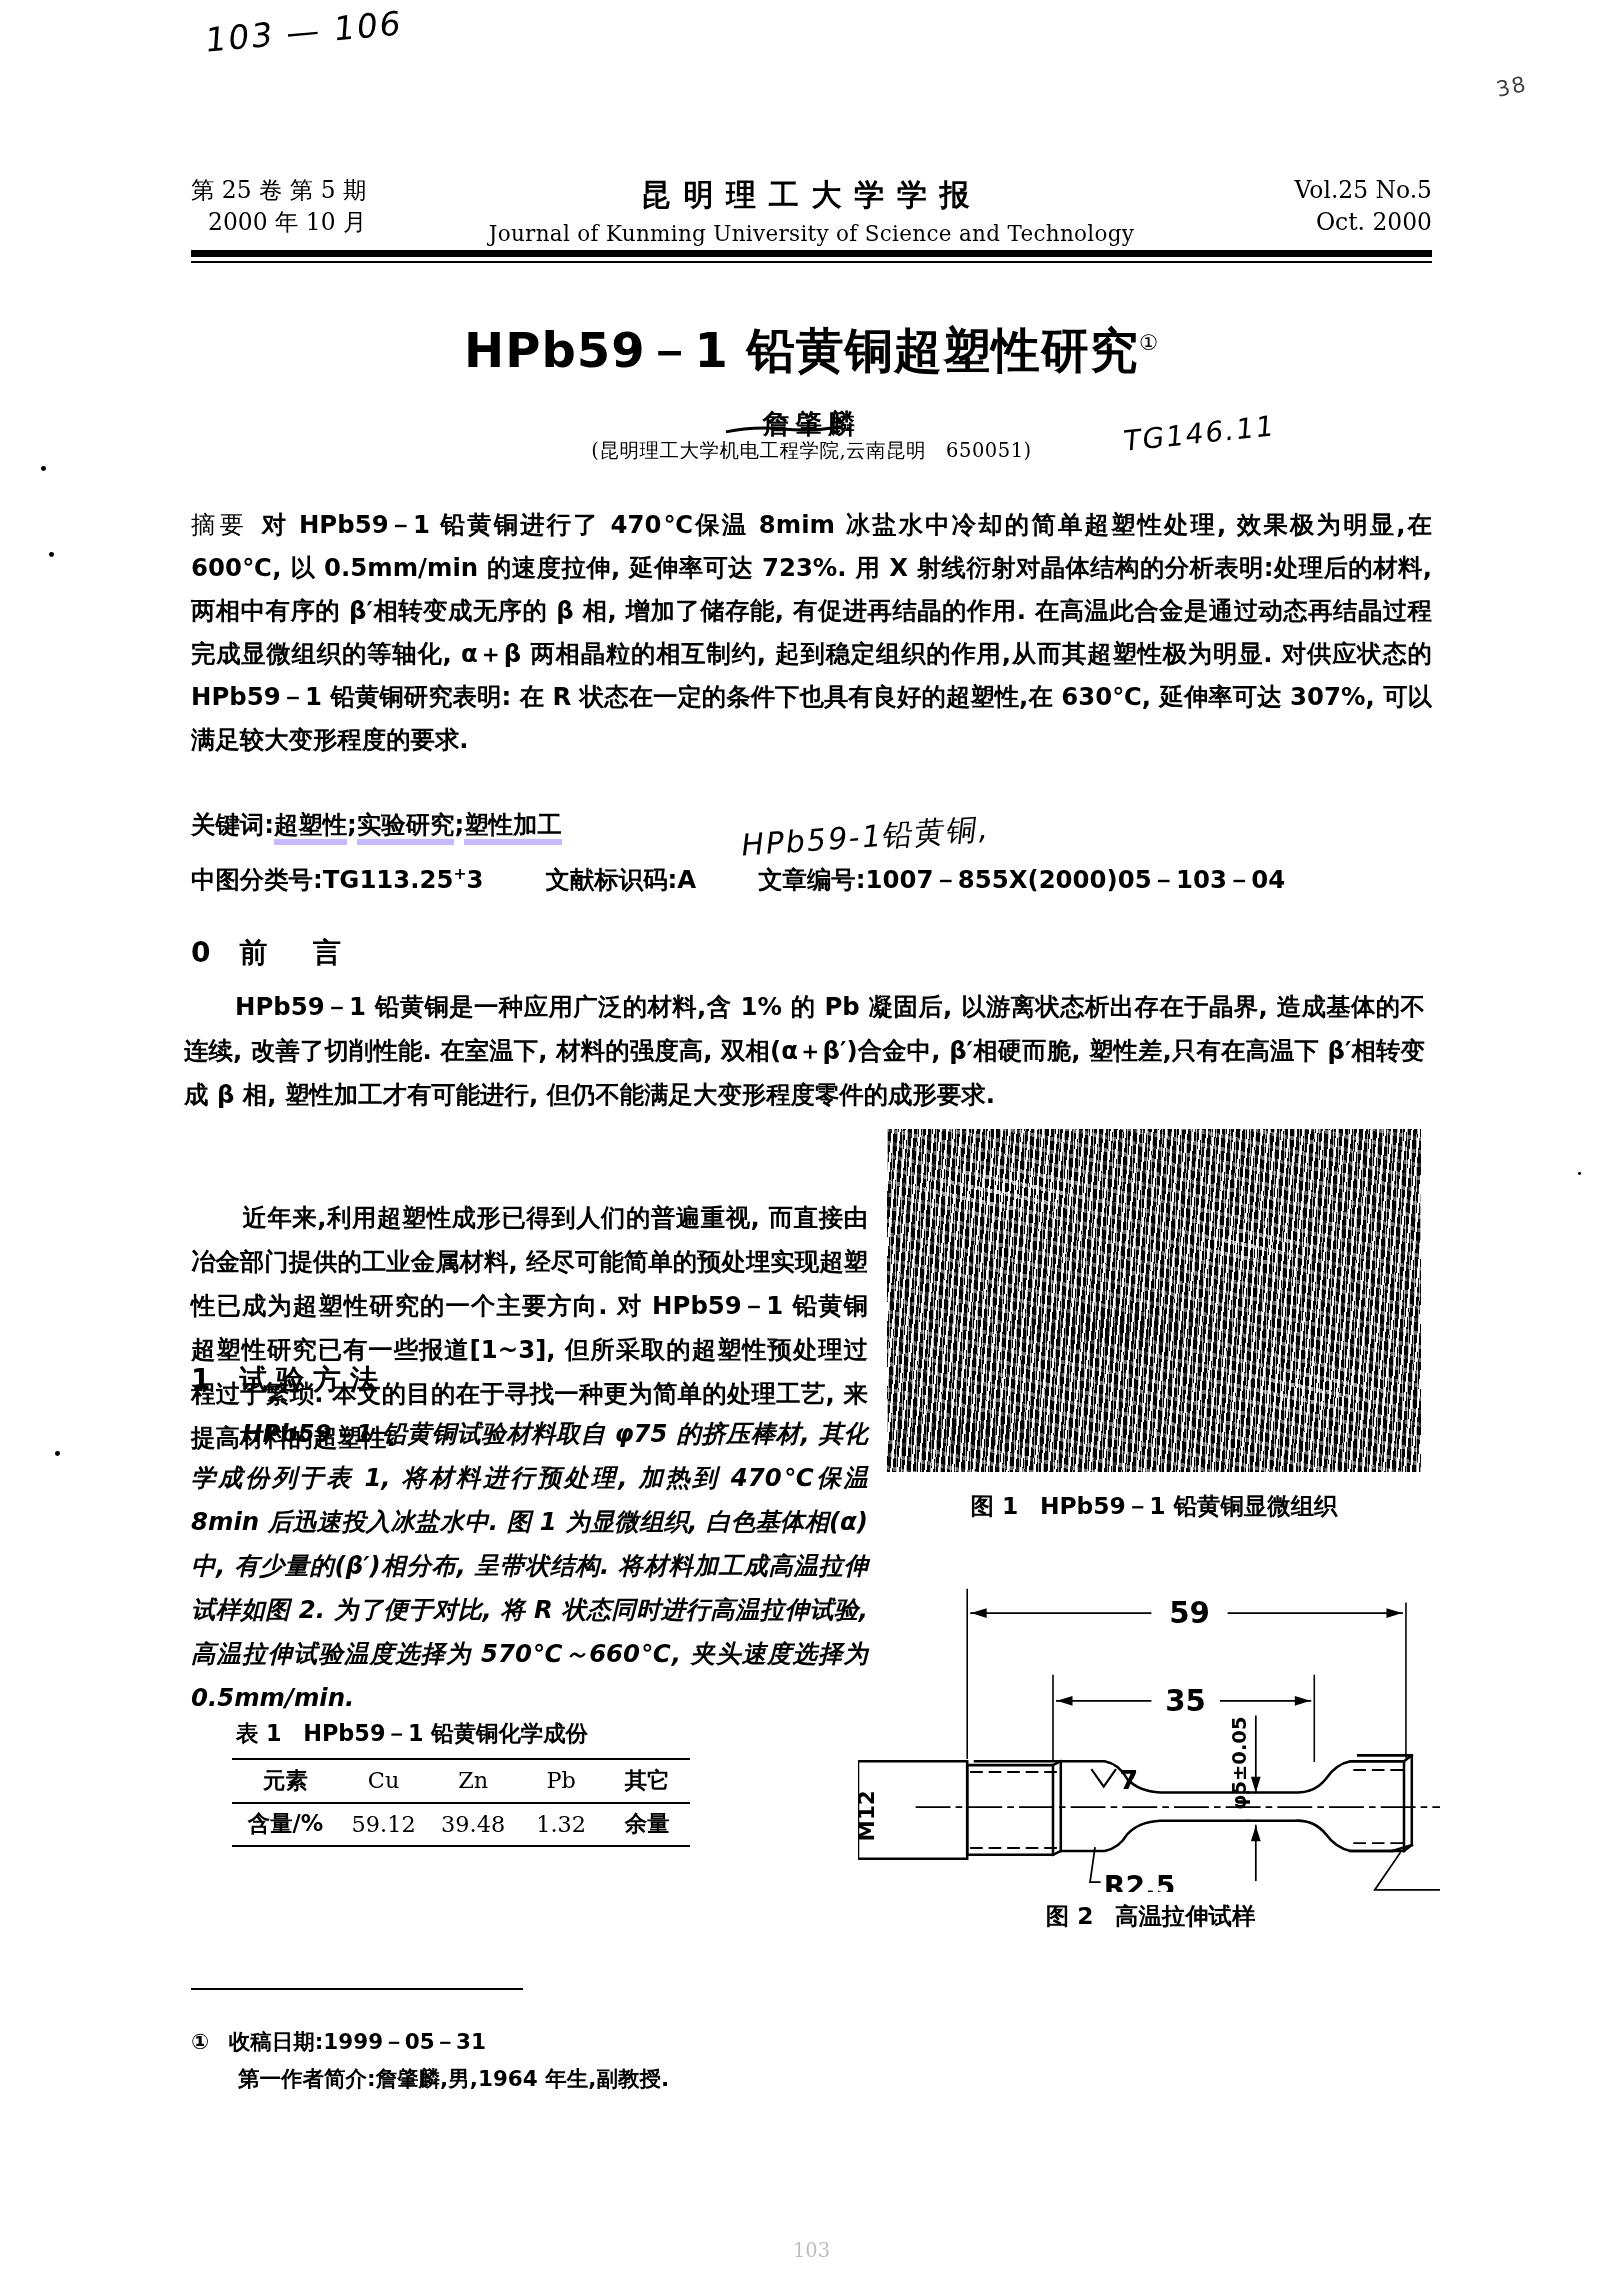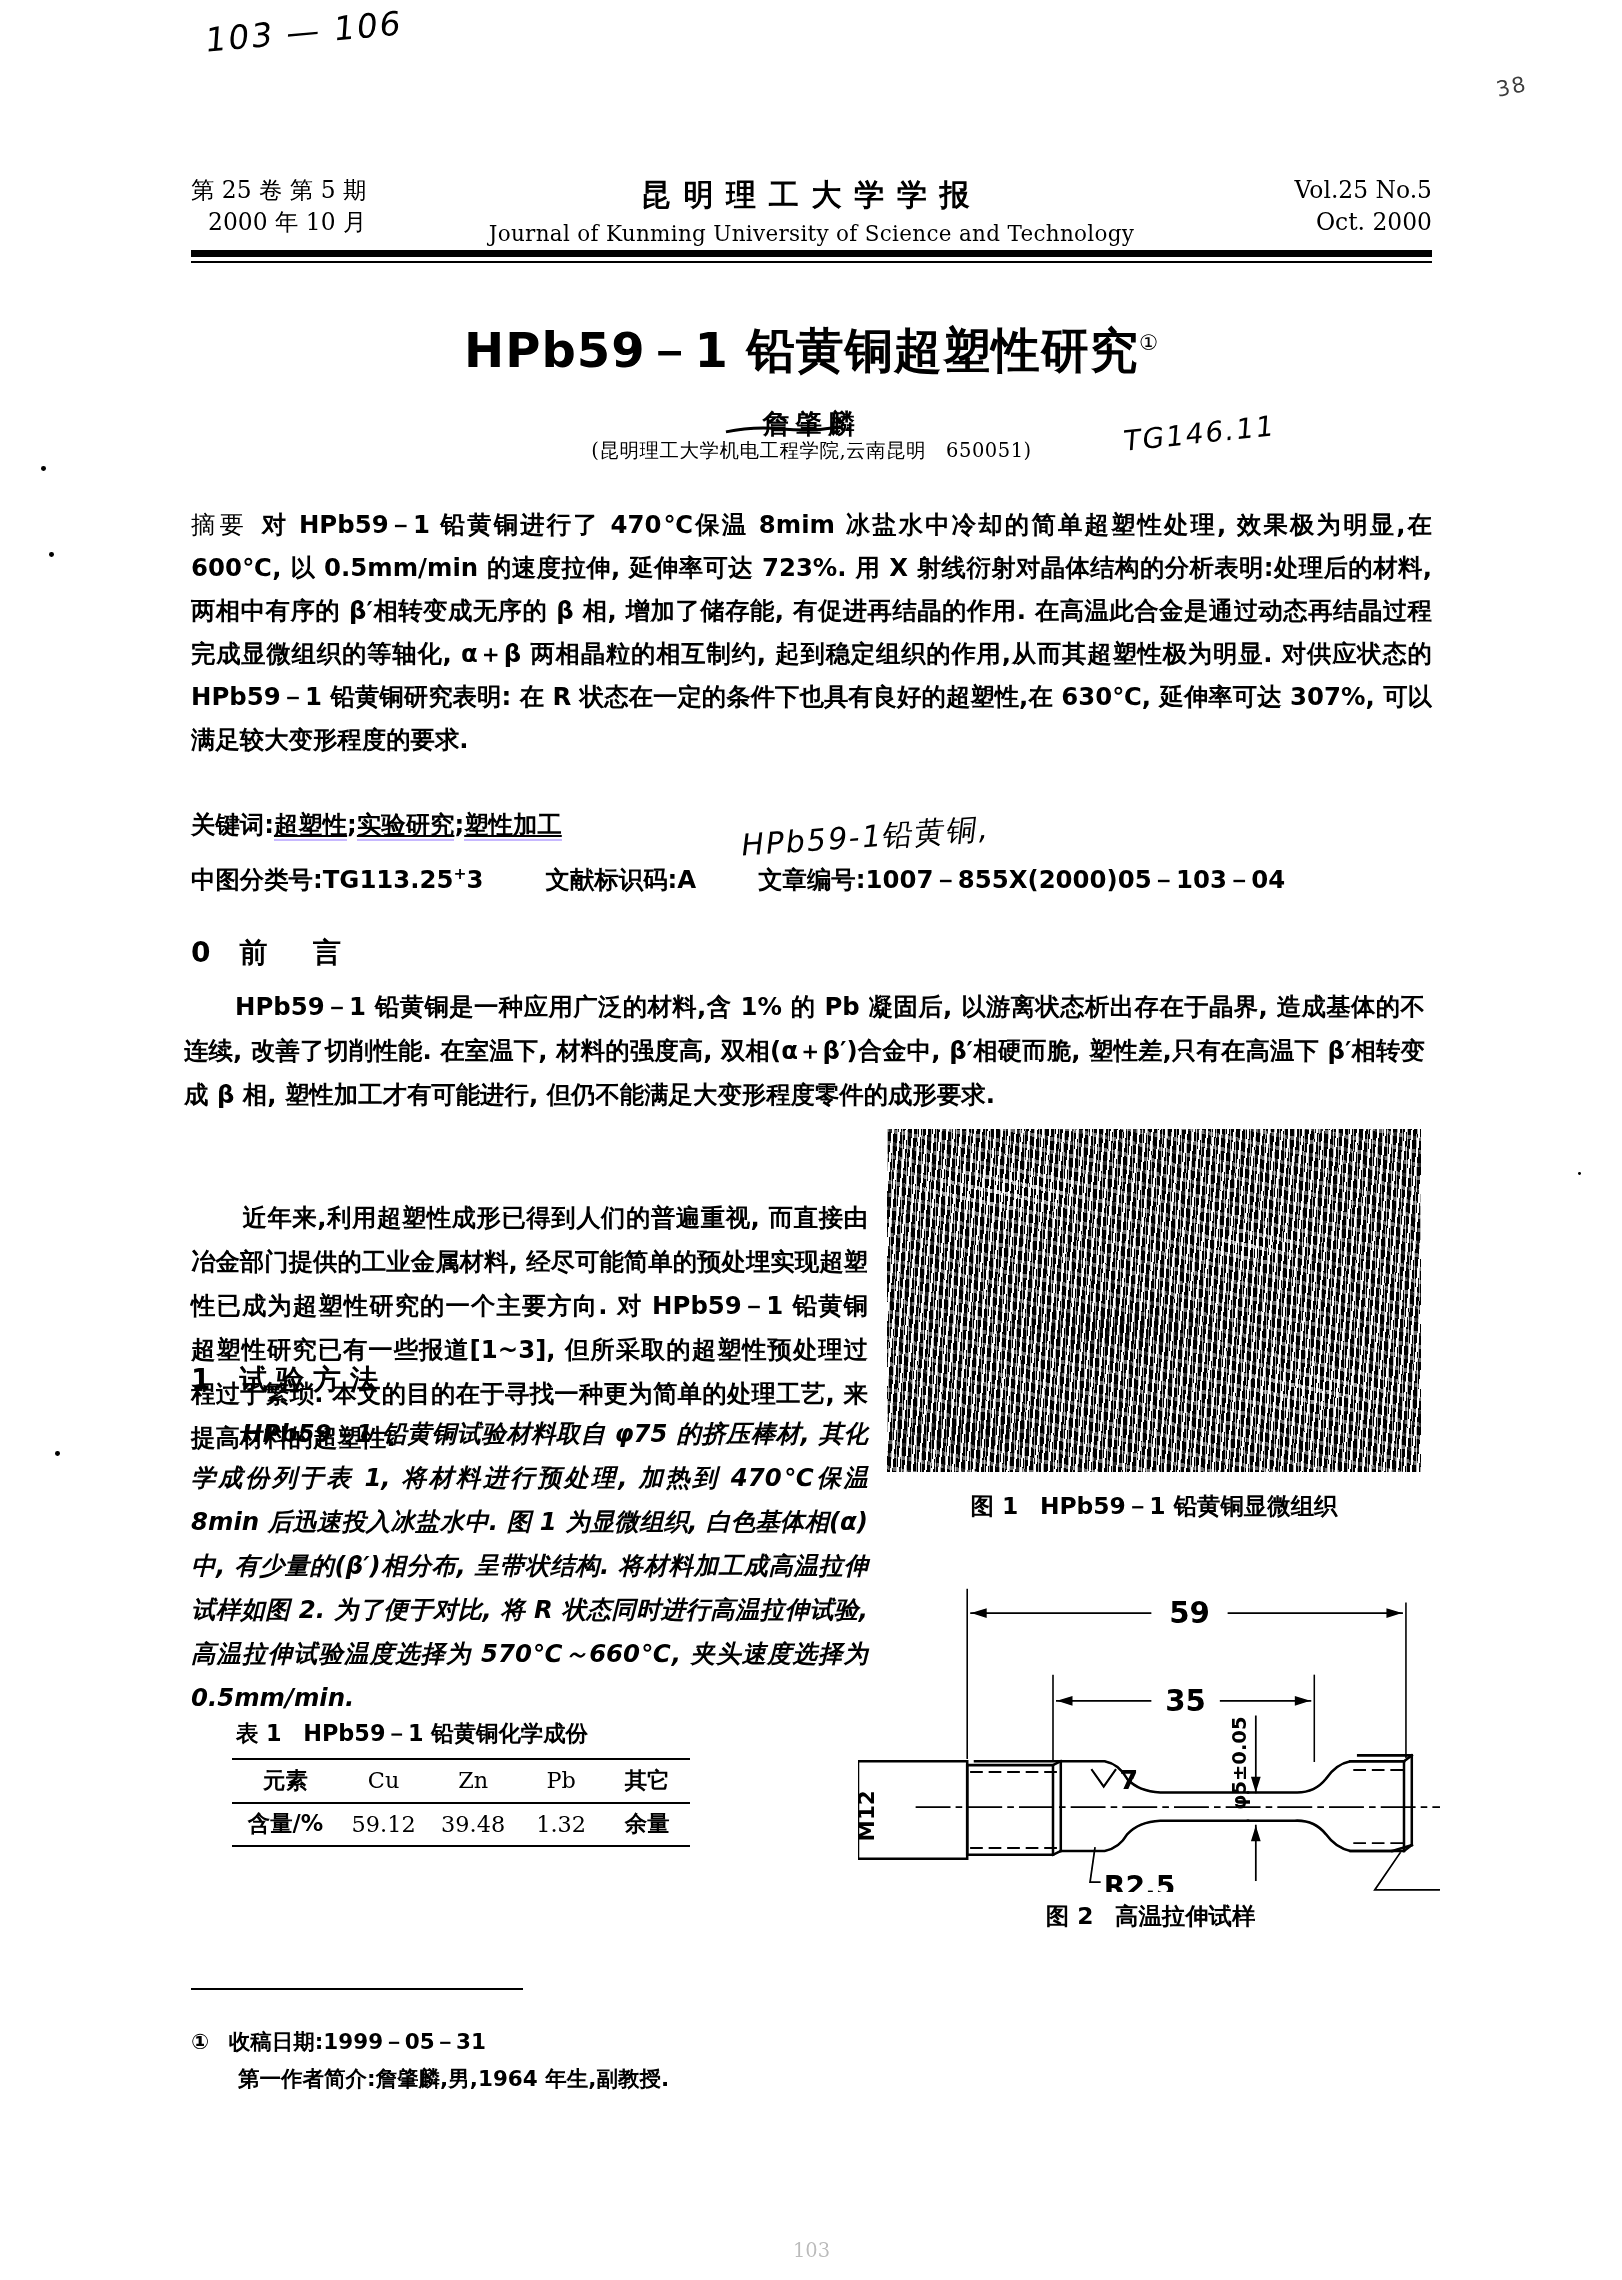--- a/index.html
+++ b/index.html
@@ -157,21 +157,21 @@
   }
   .kw {
     position: absolute;
     left: 191px; top: 809px;
     width: 1241px;
     font-size: 24.4px;
     font-family: "DejaVu Sans", "Liberation Sans", sans-serif;
     font-weight: 600;
   }
   .kw b { font-weight: 700; }
-  .kw .u { border-bottom: 2px solid #c4b5fd; text-decoration: underline; }
+  .kw .u { border-bottom: 6px solid #c4b5fd; }
   .clsline {
     position: absolute;
     left: 191px; top: 864px;
     width: 1241px;
     font-size: 24.4px;
     font-family: "DejaVu Sans", "Liberation Sans", sans-serif;
     font-weight: 600;
   }
   .clsline b { font-weight: 700; }
   .clsline .gap { display: inline-block; width: 45px; }

